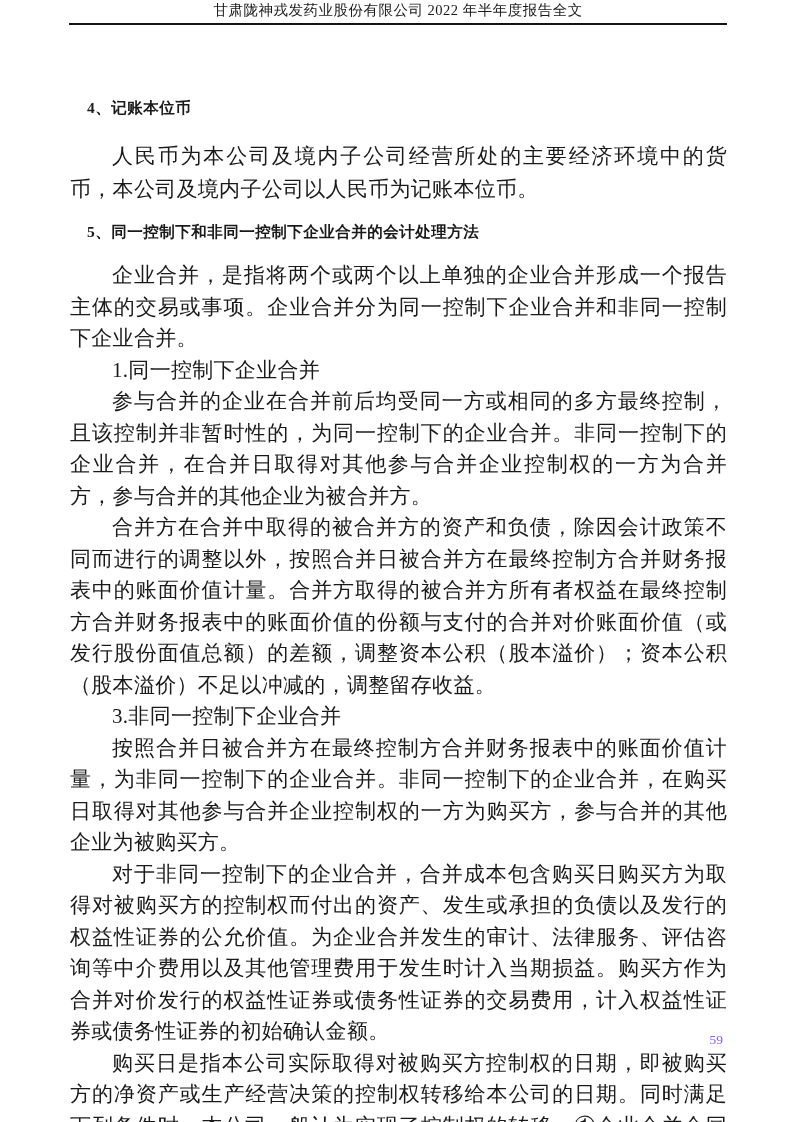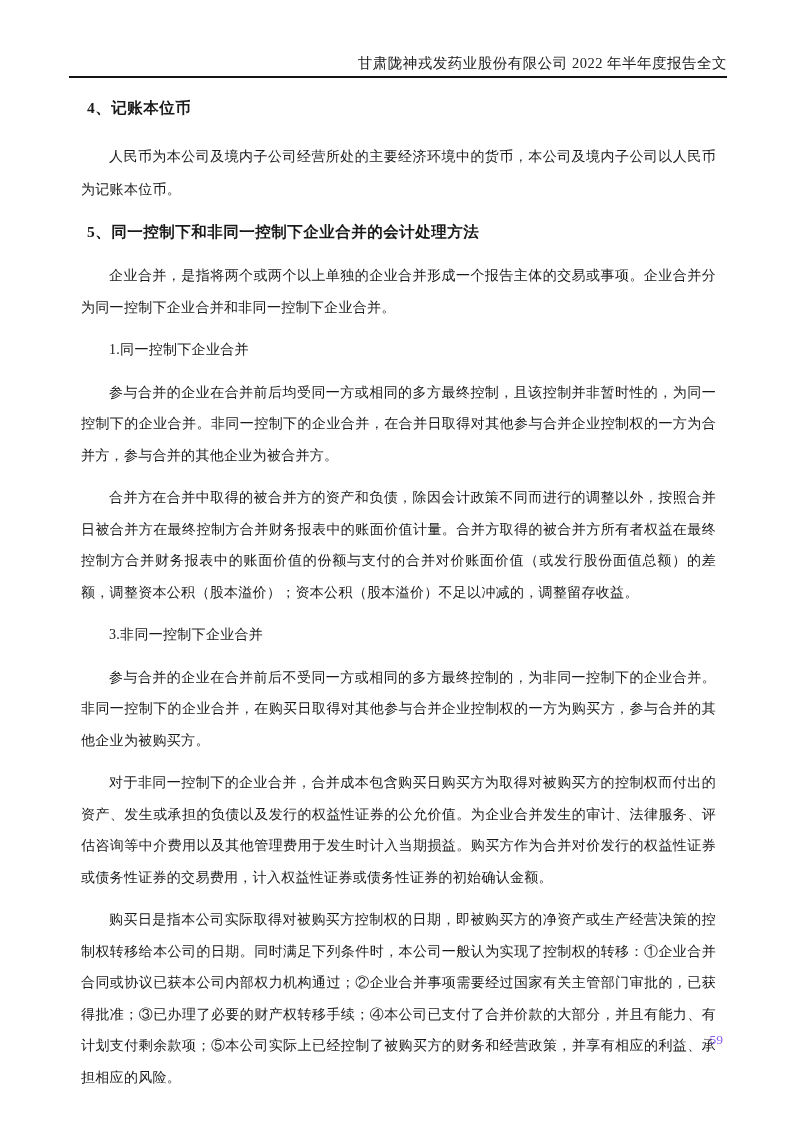--- a/index.html
+++ b/index.html
@@ -15,23 +15,22 @@
     color: #1a1a1a;
     font-family: "Liberation Serif", "DejaVu Serif", serif;
     overflow: hidden;
     box-sizing: border-box;
   }
   .hdr {
     position: absolute;
     top: 0;
     left: 69px;
     right: 66px;
-    padding-top: 53px;
     padding-bottom: 3px;
-    text-align: right;
+    text-align: center;
     font-size: 14.5px;
     line-height: 20px;
     border-bottom: 2px solid #141414;
     letter-spacing: 0.5px;
   }
   .doc-body {
     position: absolute;
     top: 78px;
     left: 70px;
     right: 66px;
@@ -39,23 +38,23 @@
   h2.sec {
     font-size: 15.5px;
     font-weight: bold;
     line-height: 22px;
     margin: 17px;
     letter-spacing: 0.5px;
   }
   h2.sec-4 { margin-top: 19px; }
   h2.sec-5 { margin-top: 15px; }
   p.body {
-    font-size: 14px;
+    font-size: 21px;
     line-height: 31.5px;
-    margin: 11px;
+    margin: 0;
     text-align: justify;
     text-justify: inter-ideograph;
     text-indent: 2em;
     letter-spacing: 0.3px;
     word-break: break-all;
   }
   p.first-after-h4 { margin-top: 21px; line-height: 33px; }
   p.first-after-h5 { margin-top: 16px; font-family: Liberation Serif, serif; }
   .pageno {
     position: absolute;
@@ -86,21 +85,21 @@
     <p class="body first-after-h5">企业合并，是指将两个或两个以上单独的企业合并形成一个报告主体的交易或事项。企业合并分为同一控制下企业合并和非同一控制下企业合并。</p>
 
     <p class="body">1.同一控制下企业合并</p>
 
     <p class="body">参与合并的企业在合并前后均受同一方或相同的多方最终控制，且该控制并非暂时性的，为同一控制下的企业合并。非同一控制下的企业合并，在合并日取得对其他参与合并企业控制权的一方为合并方，参与合并的其他企业为被合并方。</p>
 
     <p class="body">合并方在合并中取得的被合并方的资产和负债，除因会计政策不同而进行的调整以外，按照合并日被合并方在最终控制方合并财务报表中的账面价值计量。合并方取得的被合并方所有者权益在最终控制方合并财务报表中的账面价值的份额与支付的合并对价账面价值（或发行股份面值总额）的差额，调整资本公积（股本溢价）；资本公积（股本溢价）不足以冲减的，调整留存收益。</p>
 
     <p class="body">3.非同一控制下企业合并</p>
 
-    <p class="body">参与合并的企业在合并前后不受同一方或相同的多方最终控制的，为非同一控制下的企业合并。非同一控制下的企业合并，在购买日取得对其他参与合并企业控制权的一方为购买方，参与合并的其他企业为被购买方。</p>
+    <p class="body">按照合并日被合并方在最终控制方合并财务报表中的账面价值计量，为非同一控制下的企业合并。非同一控制下的企业合并，在购买日取得对其他参与合并企业控制权的一方为购买方，参与合并的其他企业为被购买方。</p>
 
     <p class="body">对于非同一控制下的企业合并，合并成本包含购买日购买方为取得对被购买方的控制权而付出的资产、发生或承担的负债以及发行的权益性证券的公允价值。为企业合并发生的审计、法律服务、评估咨询等中介费用以及其他管理费用于发生时计入当期损益。购买方作为合并对价发行的权益性证券或债务性证券的交易费用，计入权益性证券或债务性证券的初始确认金额。</p>
 
     <p class="body">购买日是指本公司实际取得对被购买方控制权的日期，即被购买方的净资产或生产经营决策的控制权转移给本公司的日期。同时满足下列条件时，本公司一般认为实现了控制权的转移：①企业合并合同或协议已获本公司内部权力机构通过；②企业合并事项需要经过国家有关主管部门审批的，已获得批准；③已办理了必要的财产权转移手续；④本公司已支付了合并价款的大部分，并且有能力、有计划支付剩余款项；⑤本公司实际上已经控制了被购买方的财务和经营政策，并享有相应的利益、承担相应的风险。</p>
 
   </main>
 
   <div class="pageno">59</div>
 
 </div>

